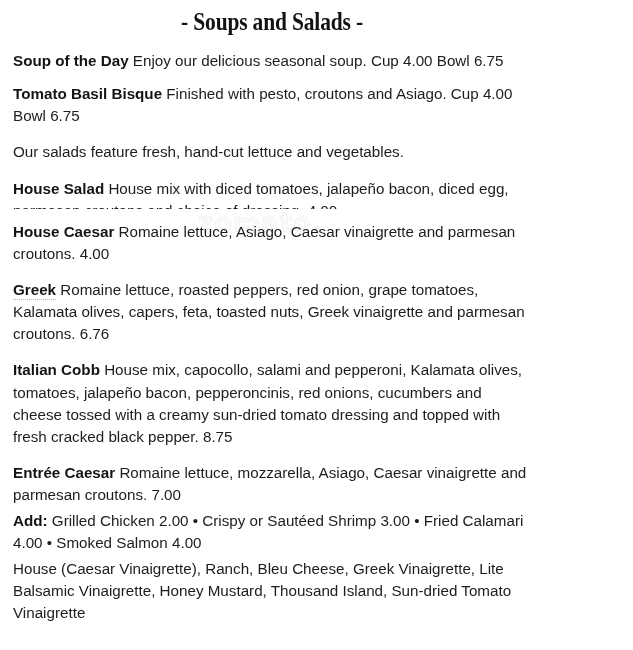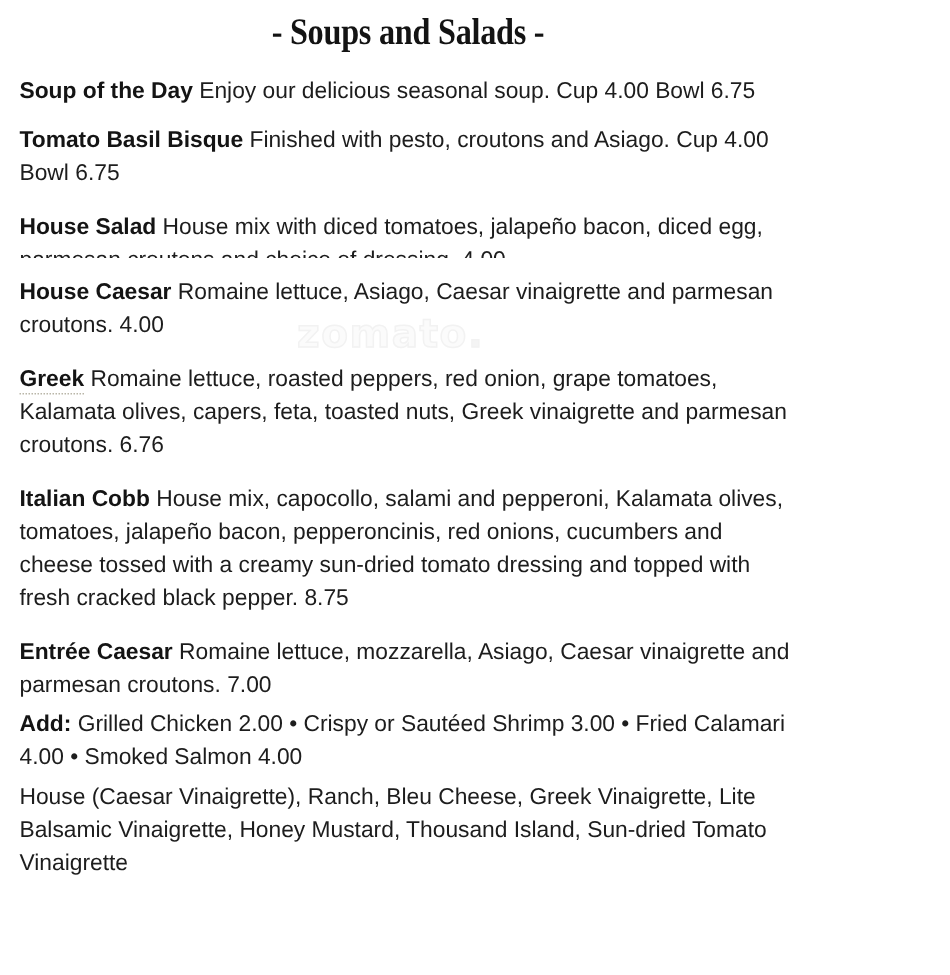--- a/index.html
+++ b/index.html
@@ -106,20 +106,21 @@
   <h1 class="menu-title">- Soups and Salads -</h1>
 
   <p class="item row">
     <span class="name">Soup of the Day</span><span> Enjoy our delicious seasonal soup. Cup 4.00 Bowl 6.75</span>
   </p>
 
   <p class="item row-tight">
     <span class="name">Tomato Basil Bisque</span><span> Finished with pesto, croutons and Asiago. Cup 4.00 Bowl 6.75</span>
   </p>
 
+  <p class="note row">Our salads feature fresh, hand-cut lettuce and vegetables.</p>
 
   <div class="clipped-block row">
     <p class="item">
       <span class="name">House Salad</span><span> House mix with diced tomatoes, jalapeño bacon, diced egg, parmesan croutons and choice of dressing. 4.00</span>
     </p>
   </div>
 
   <p class="item" style="margin-top:12px;">
     <span class="name">House Caesar</span><span> Romaine lettuce, Asiago, Caesar vinaigrette and parmesan croutons. 4.00</span>
   </p>

